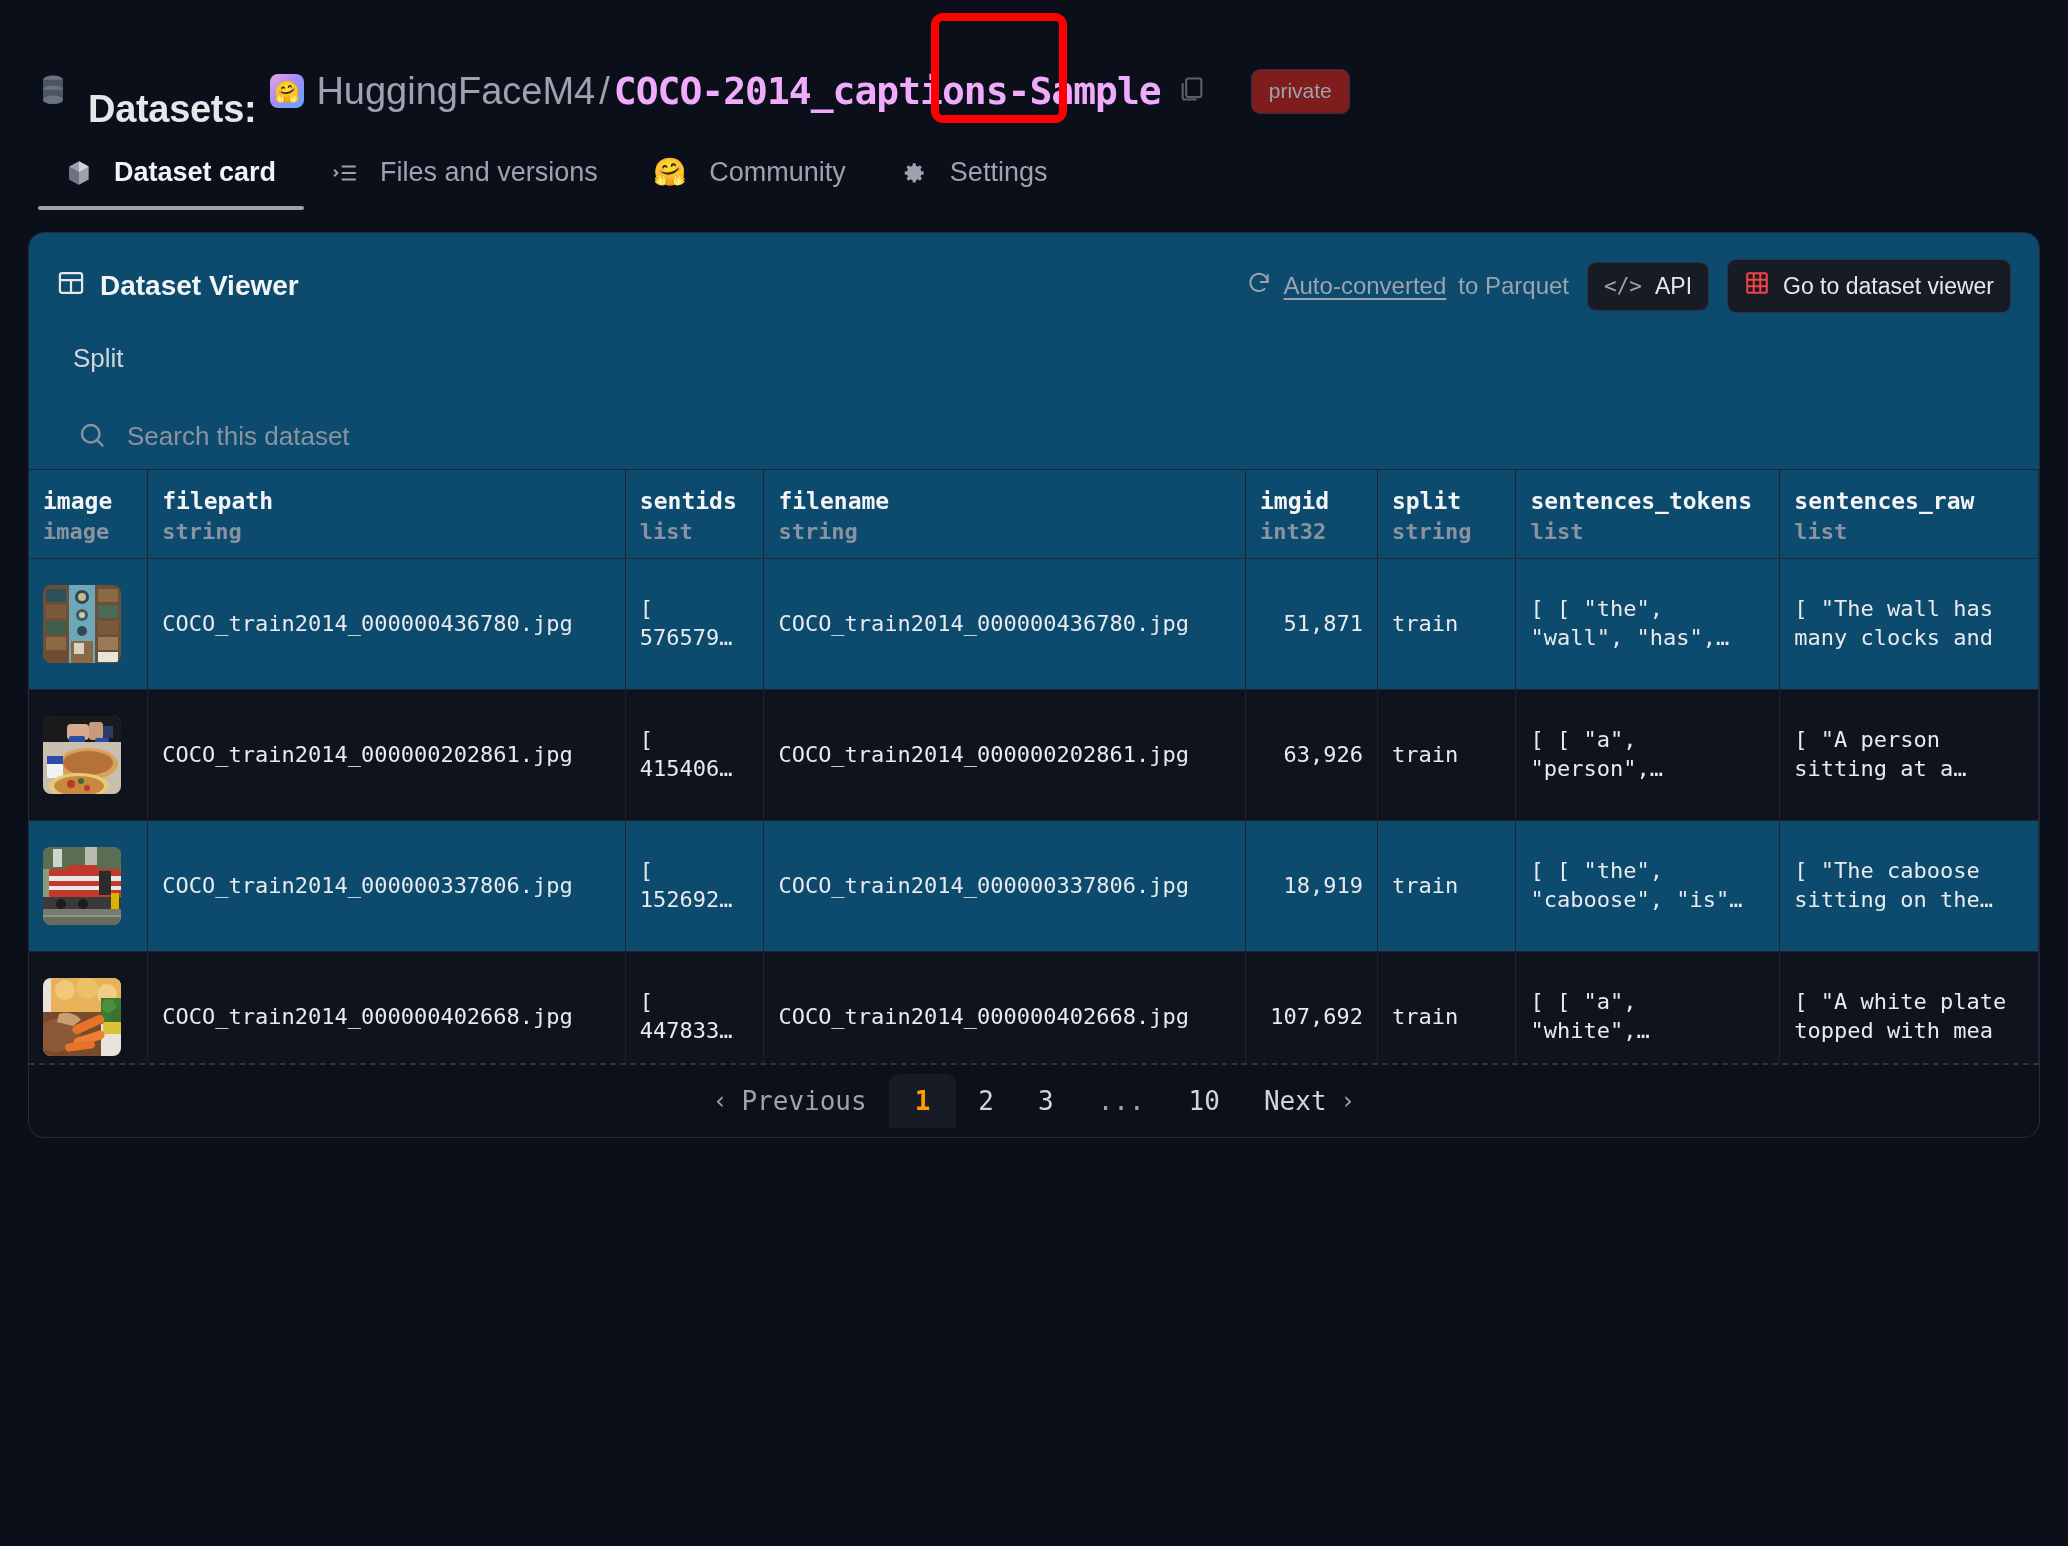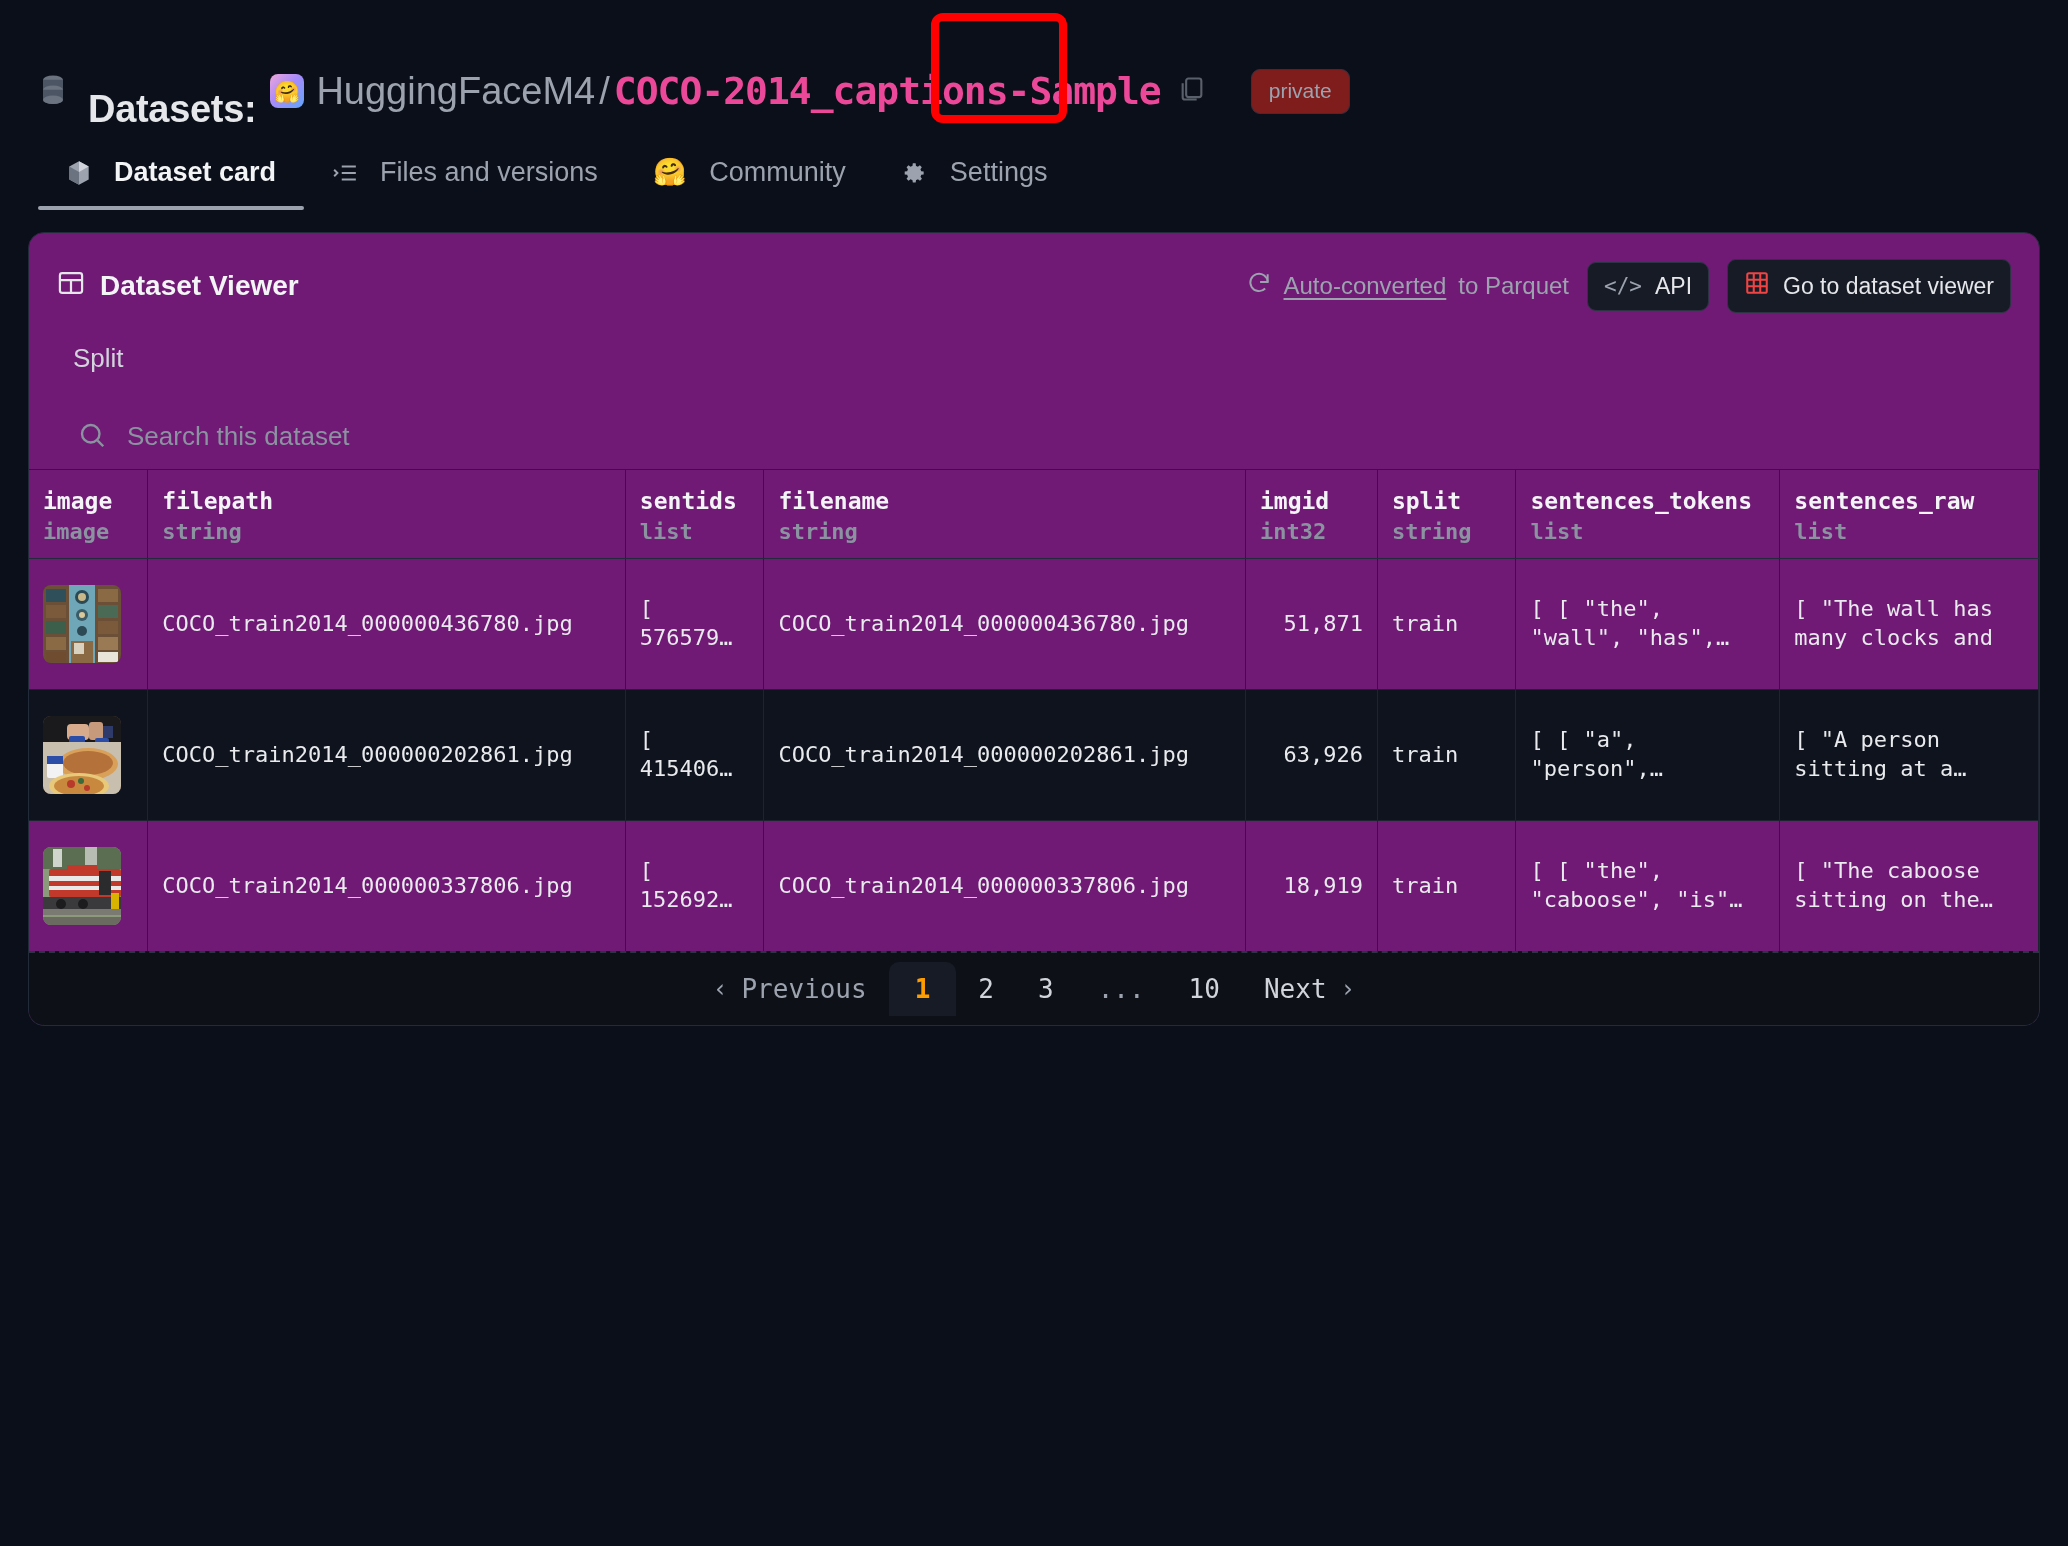--- a/index.html
+++ b/index.html
@@ -40,21 +40,21 @@
   .avatar {
     width: 34px; height: 34px; border-radius: 8px;
     background: linear-gradient(135deg,#f0a7d8 0%, #a78bfa 45%, #60a5fa 100%);
     display:flex; align-items:center; justify-content:center;
     font-size: 21px; line-height: 1;
   }
   .hdr-slash { font-size: 38px; color: #9CA3AF; margin: 0 4px; }
   .hdr-repo {
     font-size: 38px;
     font-weight: 700;
-    color: #ec4899;
+    color: #f0abfc;
     font-family: "DejaVu Sans Mono", monospace;
     letter-spacing: -1px;
   }
   .copy-icon { margin-left: 18px; opacity: .55; }
   .private-badge {
     margin-left: 46px;
     border: 1.5px solid #2C3444;
     border-radius: 9px;
     color: #9CA3AF;
     font-size: 21px;
@@ -96,22 +96,22 @@
     height: 4px;
     background: #9CA3AF;
     border-radius: 2px;
   }
   .tab .ic { display: flex; align-items: center; }
 
   
   .card {
     position: absolute;
     left: 28px; top: 232px;
-    width: 2012px; height: 794px;
-    background: #701a75;
+    width: 2012px; height: 906px;
+    background: #0c4a6e;
     border: 1.5px solid #222B3A;
     border-radius: 16px;
     overflow: hidden;
   }
   .card-head {
     display: flex;
     align-items: center;
     justify-content: space-between;
     padding: 26px 28px 0 28px;
   }

